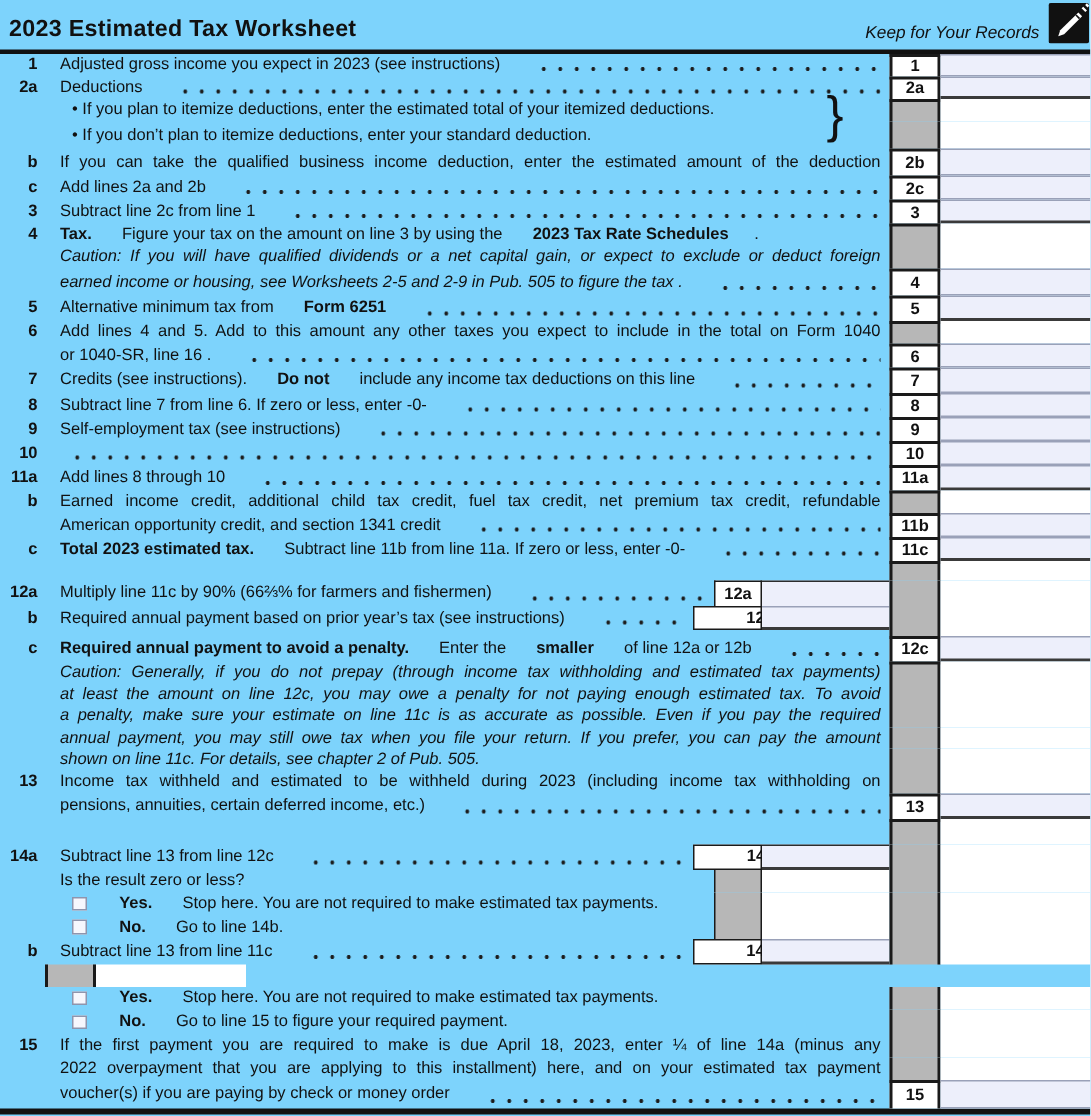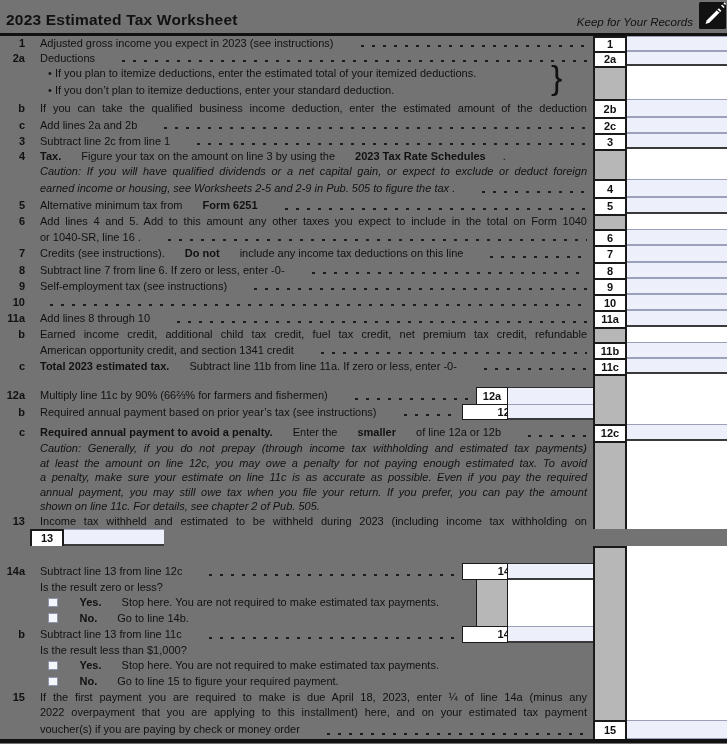--- a/index.html
+++ b/index.html
@@ -1,16 +1,16 @@
 <!DOCTYPE html>
 <html><head>
 <meta charset="utf-8">
 <style>
   html,body{margin:0;padding:0;background:#fff;}
-  .page{position:relative;width:727px;height:744px;background:#737373;overflow:hidden;
+  .page{position:relative;width:727px;height:744px;background:#7dd3fc;overflow:hidden;
         font-family:"Liberation Sans",sans-serif;font-size:11px;color:#111;}
   
   .hdr{position:relative;height:33px;border-bottom:3px solid #111;}
   .title{position:absolute;left:6px;bottom:4px;font-size:15.5px;font-weight:bold;letter-spacing:.2px;}
   .note{position:absolute;right:34px;bottom:5px;font-style:italic;font-size:11.5px;}
   .pencil{position:absolute;right:1px;top:2px;width:27px;height:27px;}
   
   .row{display:flex;align-items:stretch;}
   .h4{height:4px;line-height:4px}.h13{height:13px;line-height:13px}.h146{height:14.6px;line-height:14.6px}
   .h15{height:15px;line-height:15px}.h16{height:16px;line-height:16px}.h17{height:17px;line-height:17px}
@@ -354,20 +354,24 @@
   </div>
 
   <div class="row h15">
     <div class="num">13</div>
     <div class="txt j"><span>Income tax withheld and estimated to be withheld during 2023 (including income tax withholding on</span></div>
     <div class="lab gray"></div>
     <div class="amt"></div>
   </div>
   <div class="row h17">
     <div class="num"></div>
+    <div class="txt">
+        <span>pensions, annuities, certain deferred income, etc.)</span>
+        <span class="leader"></span>
+      </div>
     <div class="lab box">13</div>
     <div class="amt field dk"></div>
   </div>
 
   <div class="row h17">
     <div class="num"></div>
     <div class="txt"></div>
     <div class="lab gray bt"></div>
     <div class="amt"></div>
   </div>
@@ -424,23 +428,20 @@
         <span>Subtract line 13 from line 11c</span>
         <span class="leader"></span>
       </div>
     <div class="ilab box ibb">14b</div>
     <div class="ifld dk"></div>
     <div class="lab gray"></div>
     <div class="amt"></div>
   </div>
   <div class="row h15">
     <div class="num"></div>
-    <div class="txt">
-        <span>Is the result less than $1,000?</span>
-      </div>
     <div class="lab gray"></div>
     <div class="amt"></div>
   </div>
   <div class="row h15">
     <div class="num"></div>
     <div class="txt">
         <span class="cbx"></span>
         <span class="b">Yes.</span>
         <span> Stop here. You are not required to make estimated tax payments.</span>
       </div>

